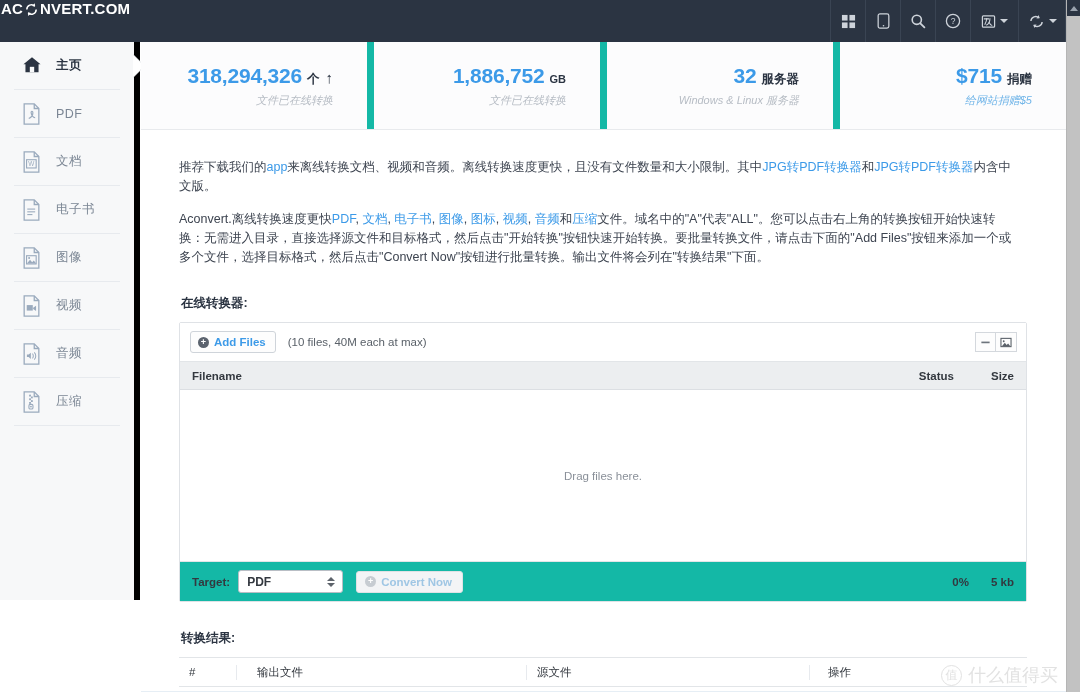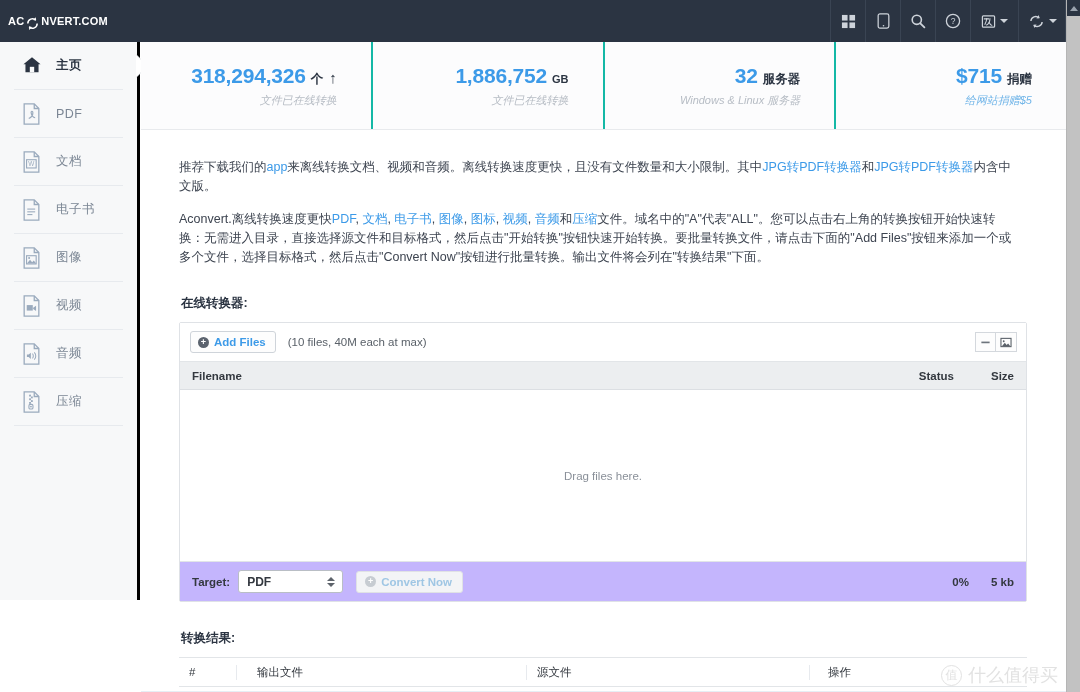--- a/index.html
+++ b/index.html
@@ -10,22 +10,22 @@
     overflow: hidden;
   }
   #root { position: relative; width: 1080px; height: 692px; background: #fff; }
 
   
   .navbar {
     position: absolute; top: 0; left: 0; width: 1066px; height: 42px;
     background: #2b3442; display: flex; align-items: stretch;
   }
   .brand {
-    display: flex; align-items: center; padding: 0 16px 0 8px;
-    color: #ffffff; font-size: 11px; font-weight: bold; letter-spacing: .2px;
+    display: flex; padding: 0 16px 0 1px;
+    color: #ffffff; font-size: 15px; font-weight: bold; letter-spacing: .2px;
     white-space: nowrap; user-select: none;
   }
   .brand .logo-cycle {
     display: inline-block; width: 15px; height: 15px; margin: 0 1px;
     position: relative; top: 2px;
   }
   .nav-spacer { flex: 1 1 auto; }
   .nav-icons { display: flex; align-items: stretch; }
   .nav-btn {
     width: 35px; display: flex; align-items: center; justify-content: center;
@@ -50,21 +50,21 @@
   }
   .scroll-up .arw {
     width: 0; height: 0;
     border-left: 4px solid transparent; border-right: 4px solid transparent;
     border-bottom: 5px solid #9aa2ad;
   }
 
   
   .sidebar {
     position: absolute; left: 0; top: 42px; width: 140px; height: 558px;
-    background: #f7f8f9; border-right: 3px solid #000000;
+    background: #f7f8f9; border-right: 6px solid #000000;
   }
   .side-item {
     position: relative; height: 48px; display: flex; align-items: center;
     padding-left: 22px; gap: 14px; cursor: pointer;
     border-bottom: 1px solid #e7eaee; margin: 0 14px 0 14px;
     padding-left: 8px;
   }
   .side-item:last-child { border-bottom: 1px solid #e7eaee; }
   .side-label { font-size: 12.5px; color: #7b8694; letter-spacing: .5px; }
   .side-item.active .side-label { color: #2b3442; font-weight: bold; }
@@ -84,21 +84,21 @@
 
   
   .stats {
     position: absolute; left: 141px; top: 42px; width: 925px; height: 88px;
     background: #fcfcfd; border-bottom: 1px solid #e8eaed;
     display: flex;
   }
   .stat {
     flex: 1 1 0; display: flex; flex-direction: column;
     align-items: flex-end; justify-content: center;
-    padding: 0 34px 0 0; border-right: 2px solid #14b8a6;
+    padding: 0 34px 0 0; border-right: 7px solid #14b8a6;
   }
   .stat:last-child { border-right: none; }
   .stat-main { display: flex; align-items: baseline; white-space: nowrap; }
   .stat-num { font-size: 21px; color: #3c9ae8; font-weight: bold; letter-spacing: -.2px; }
   .stat-unit { font-size: 12.5px; color: #2b3442; font-weight: bold; margin-left: 5px; }
   .stat-unit.small { font-size: 11px; }
   .stat-sub { font-size: 11px; color: #b6bcc4; font-style: italic; margin-top: 5px; }
   .stat-sub.link { color: #6fb4e8; }
   .arrow-up {
     display: inline-block; margin-left: 6px; color: #2b3442;
@@ -159,21 +159,21 @@
   .th-name { flex: 1 1 auto; }
   .th-status { width: 72px; text-align: right; }
   .th-size { width: 60px; text-align: right; }
 
   .drop-area {
     height: 171px; display: flex; align-items: center; justify-content: center;
     font-size: 11.5px; color: #8a9099; background: #fff;
   }
   .panel-foot {
     height: 40px; display: flex; align-items: center;
-    background: #c4b5fd; border-top: 1px solid #e2e5e8; padding: 0 12px;
+    background: #14b8a6; border-top: 1px solid #e2e5e8; padding: 0 12px;
   }
   .tgt-label { font-size: 11.5px; font-weight: bold; color: #33383f; margin-right: 8px; }
   .select-box {
     position: relative; width: 105px; height: 23px;
     border: 1px solid #b9bec5; border-radius: 3px; background: #fff;
     display: flex; align-items: center; padding-left: 8px;
     font-size: 12px; font-weight: bold; color: #33383f; cursor: pointer;
   }
   .spinner {
     position: absolute; right: 7px; top: 50%; transform: translateY(-50%);

